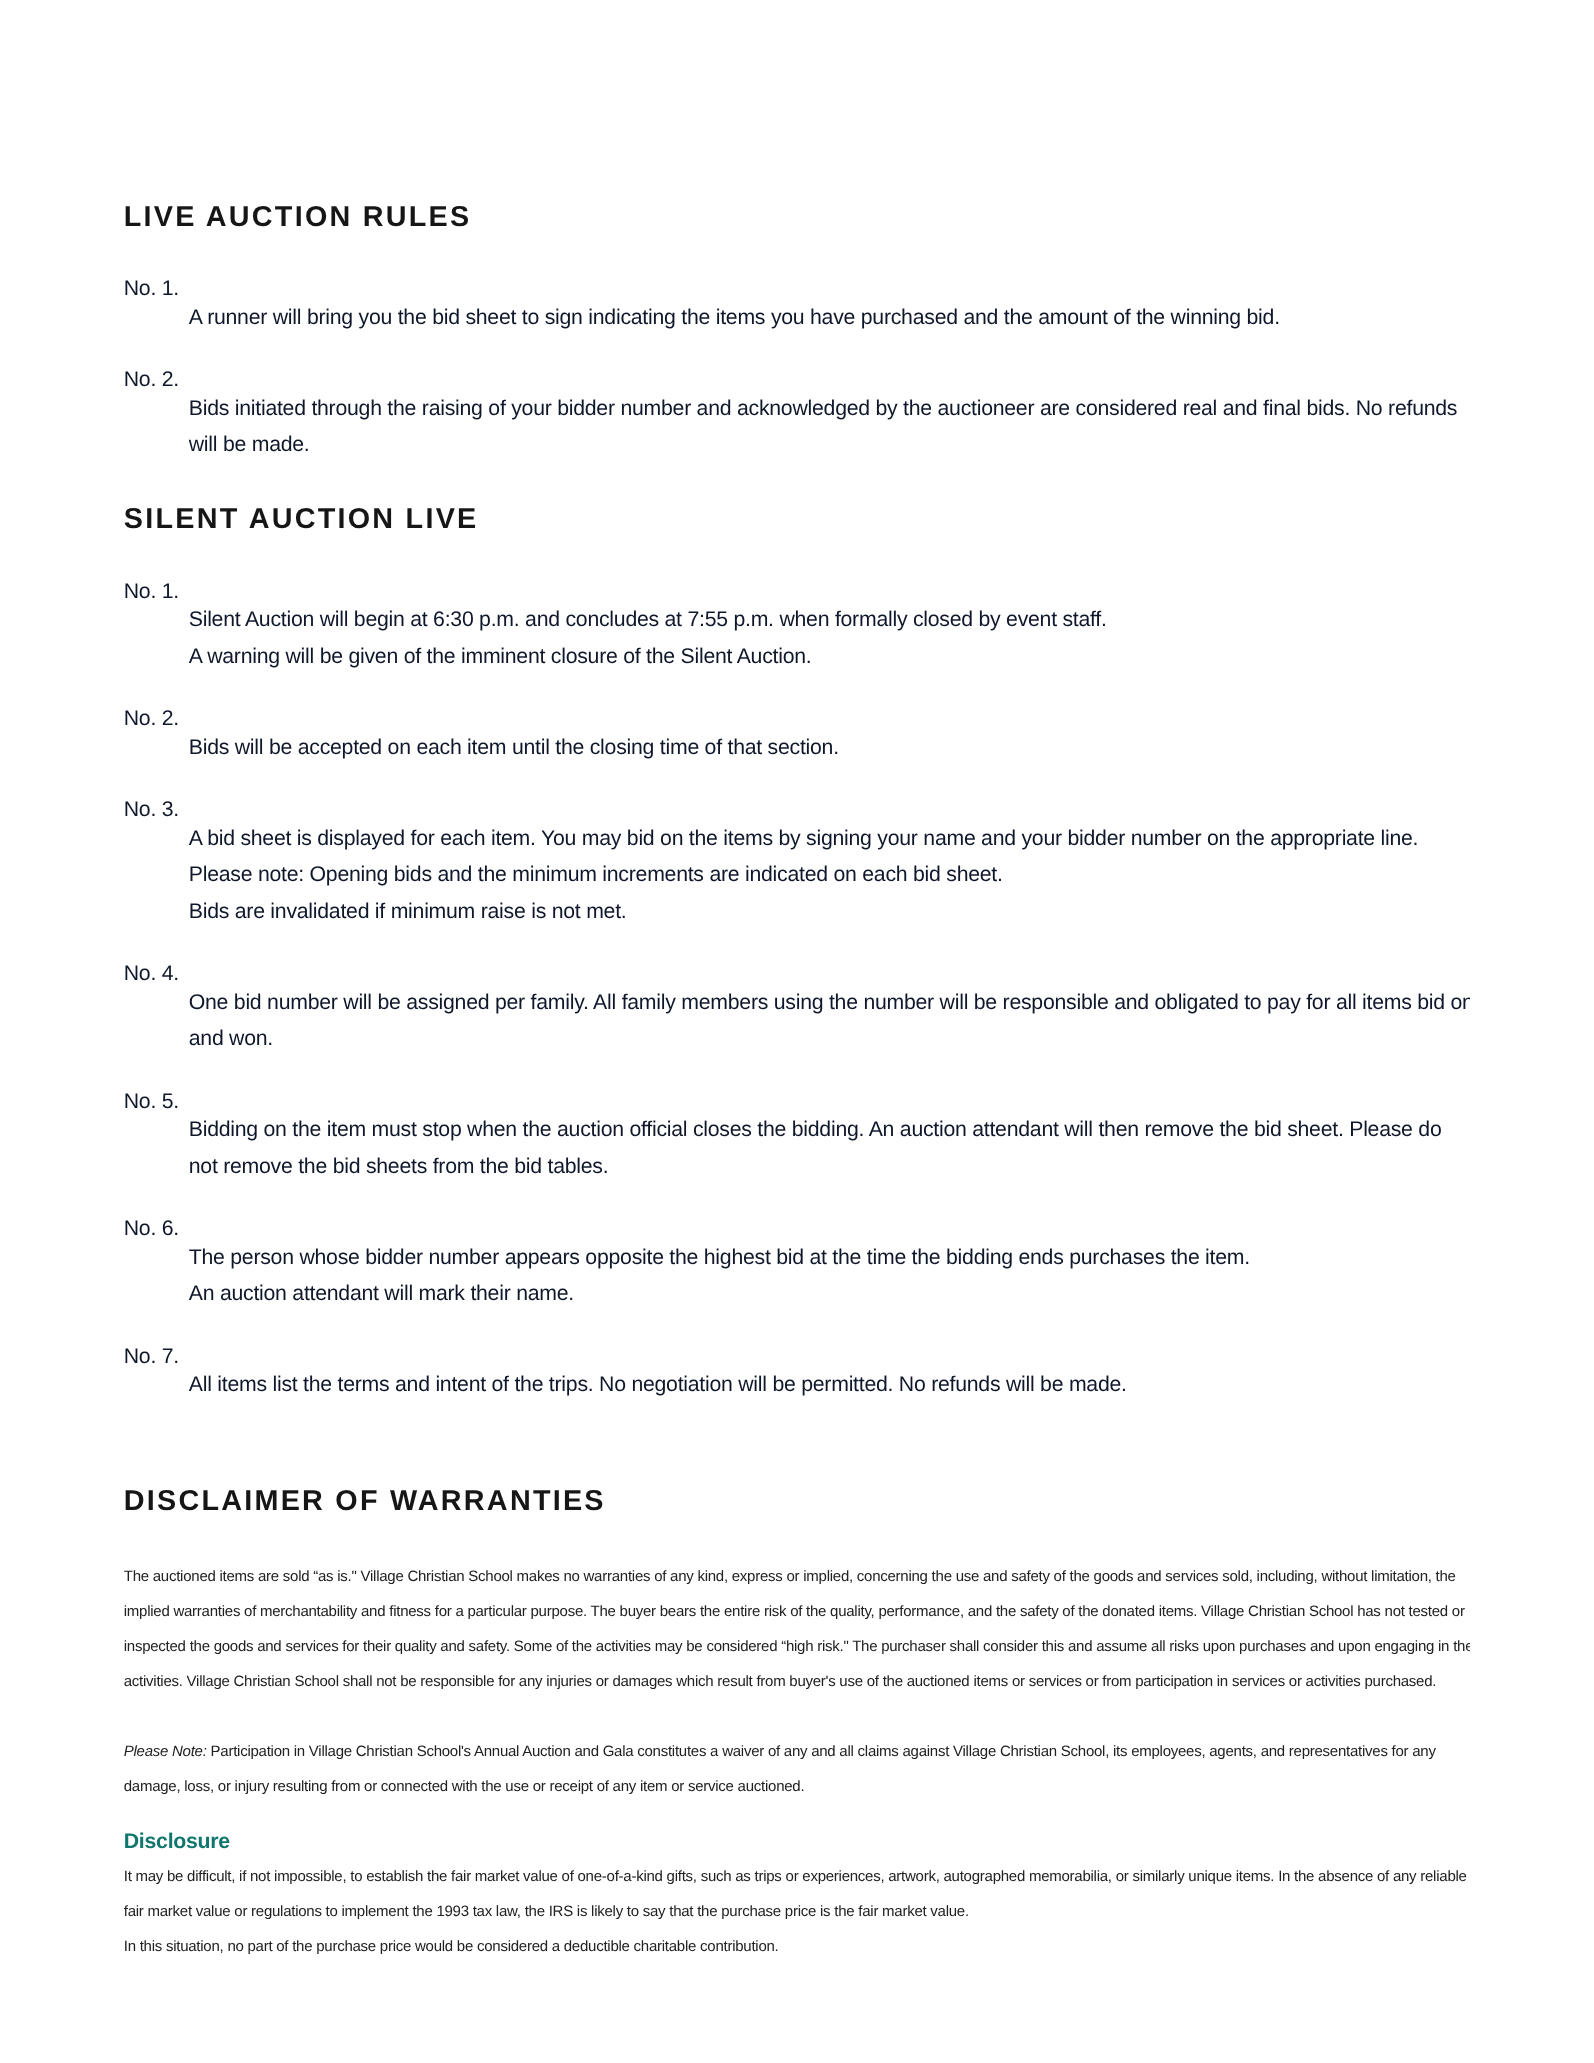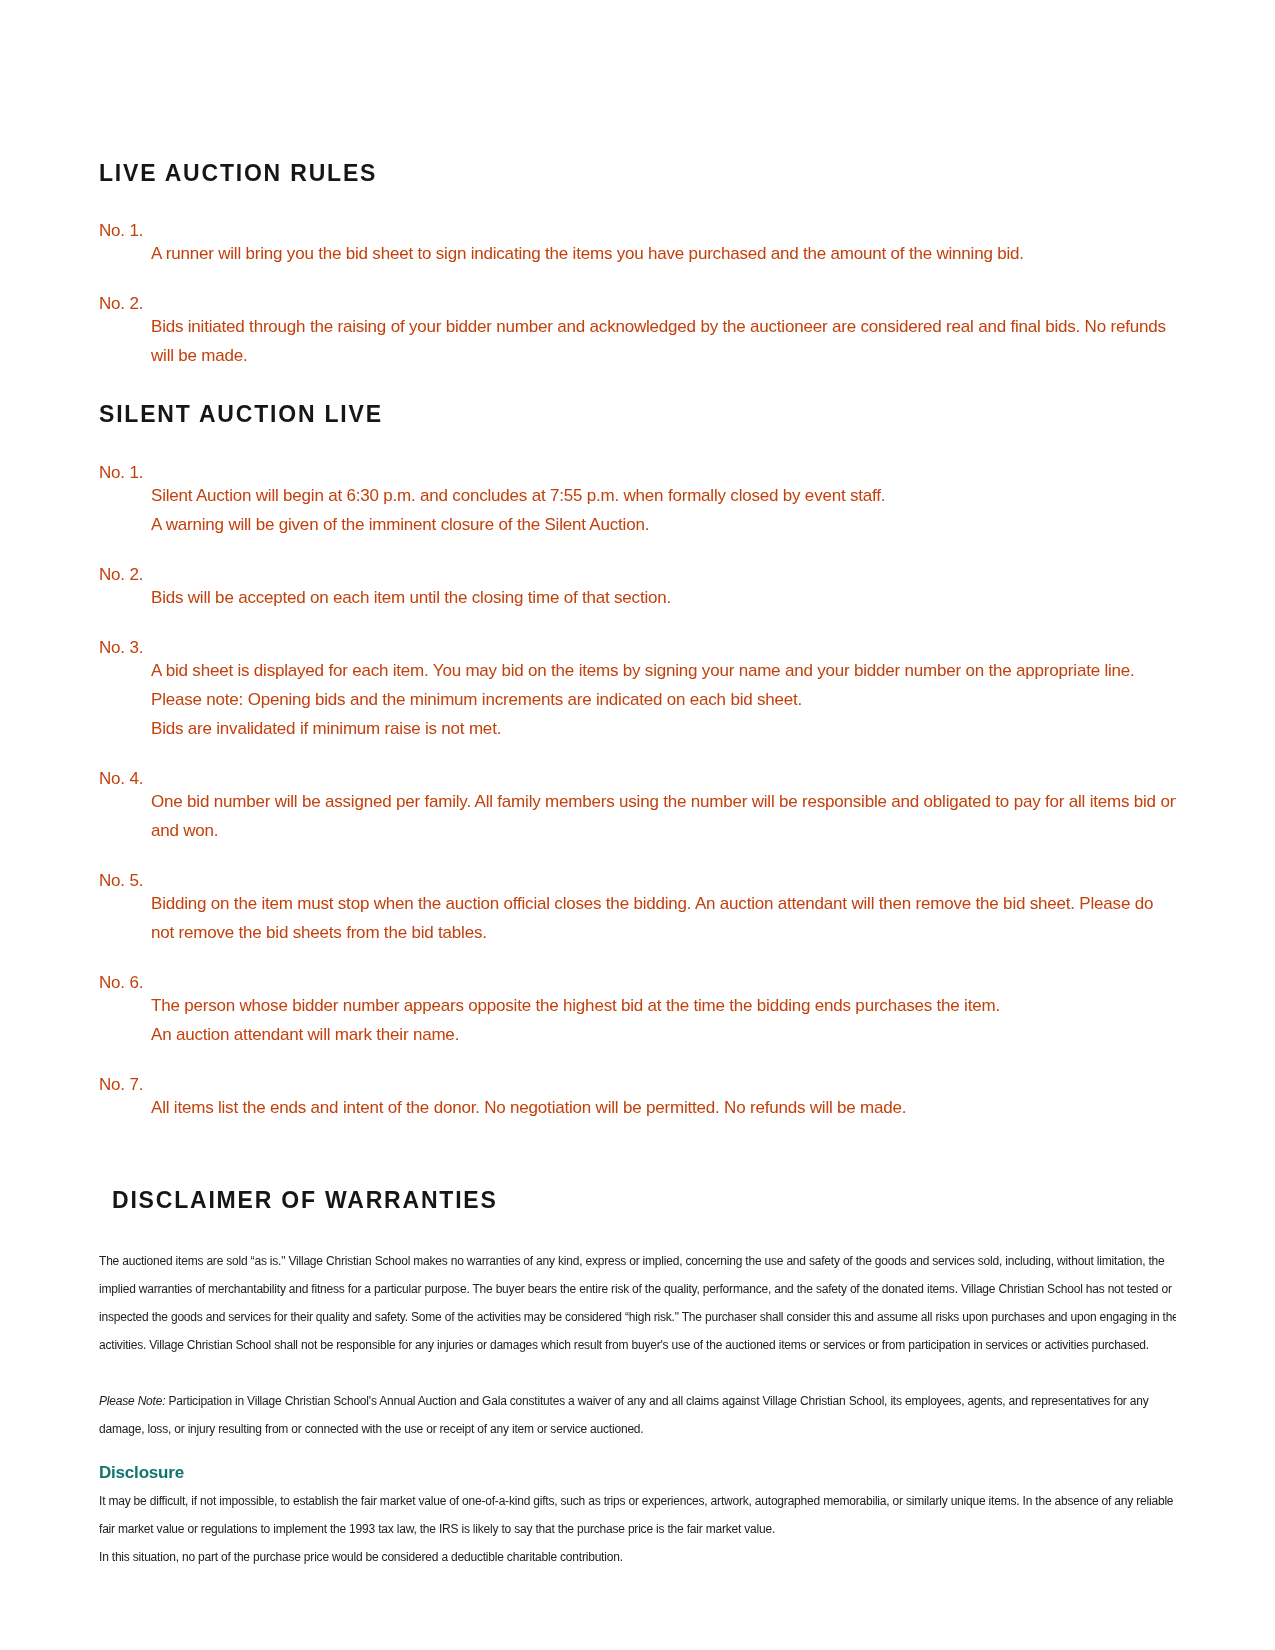--- a/index.html
+++ b/index.html
@@ -31,33 +31,33 @@
     margin: 0 0 30px 0;
   }
   .rules { margin: 0; }
   .rule {
     display: flex;
     align-items: flex-start;
     font-size: 17px;
     line-height: 29px;
     letter-spacing: -0.2px;
     margin-bottom: 21px;
-    color: #c2410c;
+    color: #0f172a;
   }
   .rule-label {
     flex: 0 0 52px;
     width: 52px;
   }
   .rule-text {
     flex: 1 1 auto;
     white-space: pre-line;
     margin-top: 23px;
   }
   .silent-title { margin-top: 32px; }
-  .disclaimer-title { margin-top: 66px; margin-bottom: 34px; margin-left: 13px; }
+  .disclaimer-title { margin-top: 66px; margin-bottom: 34px; }
   .body-para {
     font-size: 12px;
     line-height: 28px;
     letter-spacing: -0.2px;
     margin: 0 0 28px 0;
     color: #212121;
     white-space: pre-line;
   }
   .note-para { margin-bottom: 16px; }
   .note-label { font-style: italic; }
@@ -116,21 +116,21 @@
           <span class="rule-label">No. 5.</span>
           <span class="rule-text">Bidding on the item must stop when the auction official closes the bidding. An auction attendant will then remove the bid sheet. Please do not remove the bid sheets from the bid tables.</span>
         </div>
         <div class="rule">
           <span class="rule-label">No. 6.</span>
           <span class="rule-text">The person whose bidder number appears opposite the highest bid at the time the bidding ends purchases the item.
 An auction attendant will mark their name.</span>
         </div>
         <div class="rule">
           <span class="rule-label">No. 7.</span>
-          <span class="rule-text">All items list the ends and intent of the donor. No negotiation will be permitted. No refunds will be made.</span>
+          <span class="rule-text">All items list the terms and intent of the trips. No negotiation will be permitted. No refunds will be made.</span>
         </div>
       </div>
     </section>
 
     <section>
       <h2 class="section-title disclaimer-title">DISCLAIMER OF WARRANTIES</h2>
 
       <p class="body-para">The auctioned items are sold “as is." Village Christian School makes no warranties of any kind, express or implied, concerning the use and safety of the goods and services sold, including, without limitation, the implied warranties of merchantability and fitness for a particular purpose. The buyer bears the entire risk of the quality, performance, and the safety of the donated items. Village Christian School has not tested or inspected the goods and services for their quality and safety. Some of the activities may be considered “high risk." The purchaser shall consider this and assume all risks upon purchases and upon engaging in the activities. Village Christian School shall not be responsible for any injuries or damages which result from buyer's use of the auctioned items or services or from participation in services or activities purchased.</p>
 
       <p class="body-para note-para"><span class="note-label">Please Note:</span><span> Participation in Village Christian School's Annual Auction and Gala constitutes a waiver of any and all claims against Village Christian School, its employees, agents, and representatives for any damage, loss, or injury resulting from or connected with the use or receipt of any item or service auctioned.</span></p>

